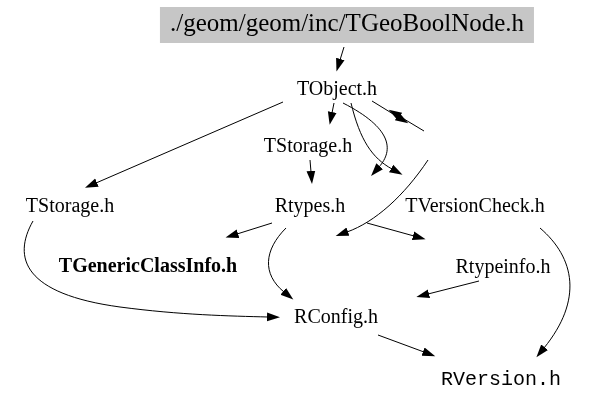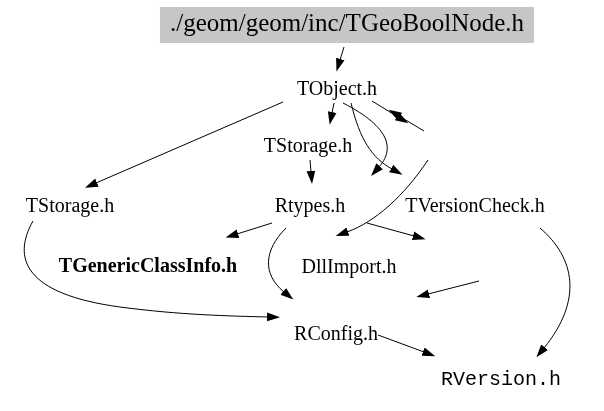--- a/index.html
+++ b/index.html
@@ -82,20 +82,20 @@
 
 
   <div class="node" style="left:70px; top:205px;">TStorage.h</div>
 
   <div class="node" style="left:310px; top:205px;">Rtypes.h</div>
 
   <div class="node" style="left:475px; top:205px;">TVersionCheck.h</div>
 
   <div class="node" style="left:148px; top:265px;font-weight:bold;">TGenericClassInfo.h</div>
 
-  <div class="node" style="left:349px; top:266px;">DllImport.h</div>
 
+  <div class="node" style="left:503px; top:266px;">Rtypeinfo.h</div>
 
-  <div class="node" style="left:336px; top:333px;">RConfig.h</div>
+  <div class="node" style="left:336px; top:316px;">RConfig.h</div>
 
   <div class="node" style="left:501px; top:380px;font-family:Liberation Mono, monospace;">RVersion.h</div>
 
 </div>
 
 </body></html>

